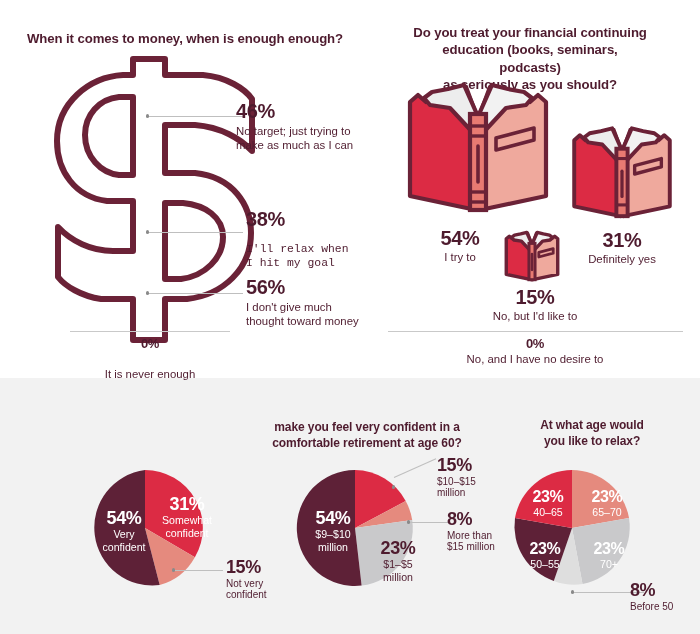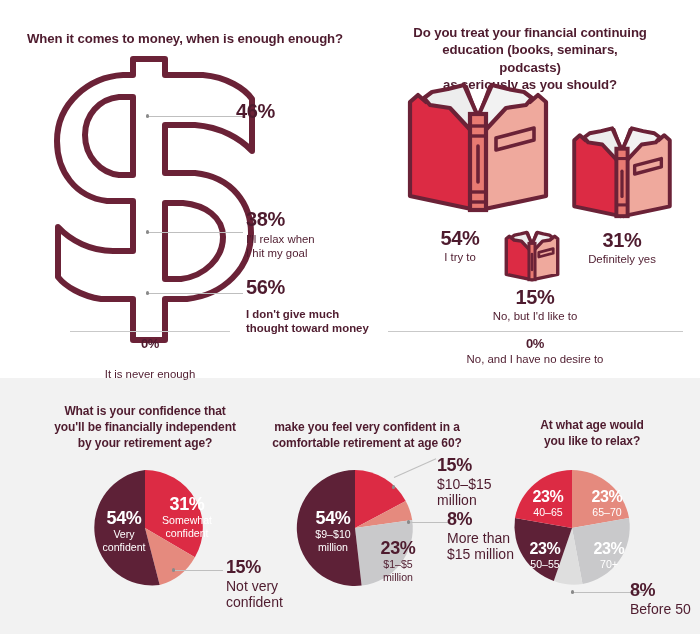--- a/index.html
+++ b/index.html
@@ -73,21 +73,21 @@
   .slice-label { position:absolute; text-align:center; line-height:1.12; }
   .slice-label .p { font-weight:bold; font-size:18px; letter-spacing:-0.4px; display:block; }
   .slice-label .t { font-size:10.6px; display:block; margin-top:1px; }
   .slice-label.on-dark { color:#ffffff; }
   .slice-label.on-light { color:#4E1B2E; }
   .slice-label .p.sm { font-size:16px; }
 
   
   .callout { position:absolute; line-height:1.16; }
   .callout .p { font-weight:bold; font-size:18px; color:#4E1B2E; display:block; letter-spacing:-0.4px; }
-  .callout .t { font-size:14px; color:#4E1B2E; display:block; }
+  .callout .t { font-size:10px; color:#4E1B2E; display:block; }
 
   svg { display:block; overflow:visible; }
 </style>
 </head>
 <body>
 
 <div class="stage">
 
   <div class="top-region"></div>
   <div class="bottom-region"></div>
@@ -152,37 +152,41 @@
 
   <svg class="abs" style="left:55px; top:55px;" width="200" height="290" viewBox="0 0 200 290">
     <path d="M 78 42 L 64 42 C 44 44 30 60 30 80 C 30 102 46 118 64 120 L 78 120 Z" fill="#ffffff" stroke="#6B2237" stroke-width="6" stroke-linejoin="round"></path>
     <path d="M 110 148 L 110 224 L 126 224 C 150 221 168 203 168 182 C 168 162 150 150 128 148 Z" fill="#ffffff" stroke="#6B2237" stroke-width="6" stroke-linejoin="round"></path>
   </svg>
 
   <div class="leader abs" style="left:148px; top:116px; width:95px;"></div>
   <div class="leader-dot abs" style="left:146px; top:114.3px;"></div>
   <div class="abs align-left" style="left:236px; top:101px; width:140px;">
     <span class="stat-pct">46%</span>
+    <div class="stat-label" style="margin-top:3px;">
+      <span>No target; just trying to</span><br>
+      <span>make as much as I can</span>
+    </div>
   </div>
 
   <div class="leader abs" style="left:148px; top:232px; width:95px;"></div>
   <div class="leader-dot abs" style="left:146px; top:230.3px;"></div>
   <div class="abs align-left" style="left:246px; top:209px; width:140px;">
     <span class="stat-pct">38%</span>
-    <div class="stat-label" style="margin-top:3px;">
+    <div class="stat-label" style="margin-top:13px;font-family:Liberation Mono, monospace;">
       <span>I'll relax when</span><br>
       <span>I hit my goal</span>
     </div>
   </div>
 
   <div class="leader abs" style="left:148px; top:293px; width:95px;"></div>
   <div class="leader-dot abs" style="left:146px; top:291.3px;"></div>
   <div class="abs align-left" style="left:246px; top:277px; width:150px;">
     <span class="stat-pct">56%</span>
-    <div class="stat-label" style="margin-top:10px;font-weight:bold;">
+    <div class="stat-label" style="margin-top:3px;">
       <span>I don't give much</span><br>
       <span>thought toward money</span>
     </div>
   </div>
 
   <div class="baseline abs" style="left:70px; top:331px; width:160px;"></div>
   <div class="abs align-center" style="left:80px; top:334px; width:140px;">
     <span class="stat-pct" style="font-size:13px;">0%</span>
     <div class="stat-label" style="margin-top:16px;">
       <span>It is never enough</span>
@@ -256,25 +260,20 @@
   </div>
 
   <div class="baseline abs" style="left:388px; top:331px; width:295px;"></div>
   <div class="abs align-center" style="left:405px; top:334px; width:260px;">
     <span class="stat-pct" style="font-size:13px;">0%</span>
     <div class="stat-label" style="margin-top:1px;">
       <span>No, and I have no desire to</span>
     </div>
   </div>
 
-  <div class="abs panel-title title-sm" style="left:33px; top:404px; width:224px;">
-    <span>What is your confidence that</span><br>
-    <span>you'll be financially independent</span><br>
-    <span>by your retirement age?</span>
-  </div>
 
   <svg class="abs" style="left:85px; top:468px;" width="120" height="120" viewBox="0 0 120 120">
 
     <path d="M60 60 L60 2 A58 58 0 0 1 109.9 89.3 Z" fill="#DC2B44"></path>
     <path d="M60 60 L109.9 89.3 A58 58 0 0 1 74.7 117.1 Z" fill="#E58A7E"></path>
     <path d="M60 60 L74.7 117.1 A58 58 0 1 1 60 2 Z" fill="#5E2137"></path>
   </svg>
 
   <div class="slice-label on-dark" style="left:88px; top:508px; width:72px;">
     <span class="p">54%</span>

